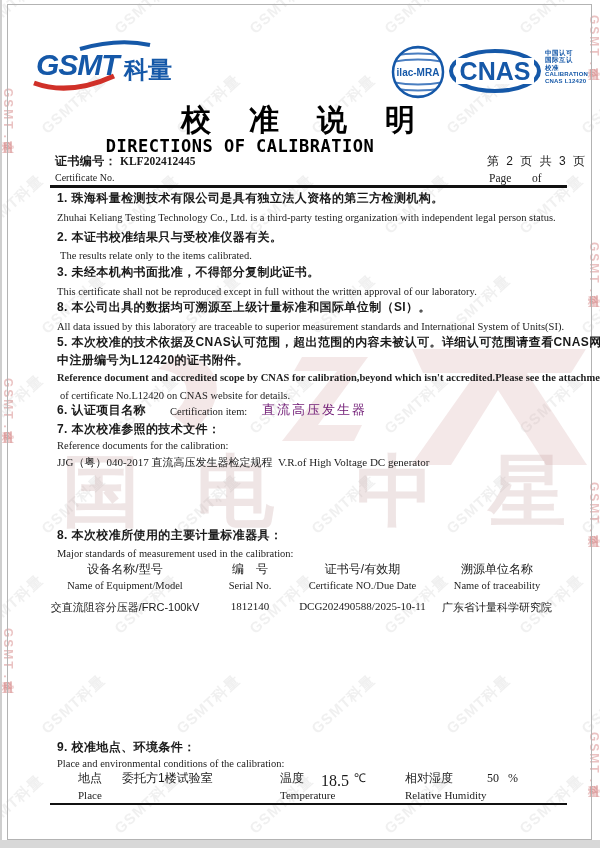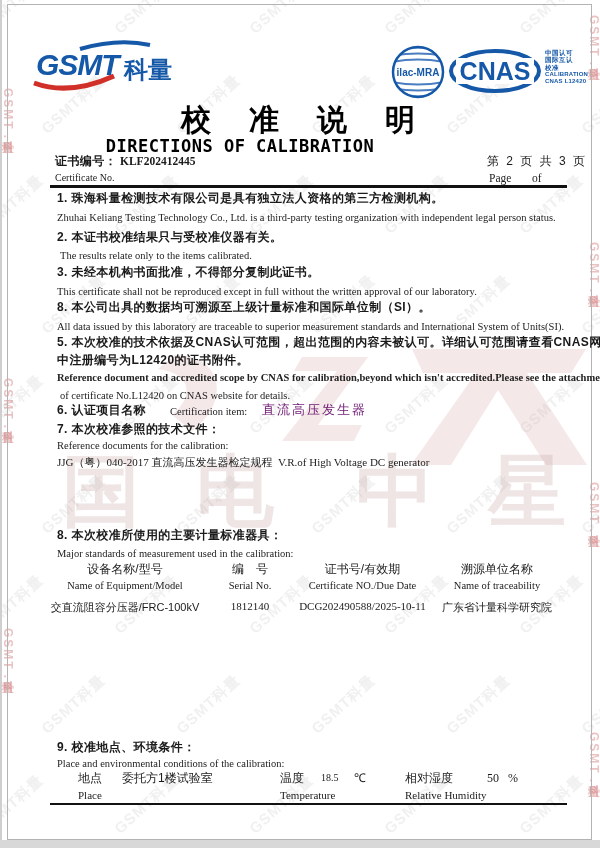--- a/index.html
+++ b/index.html
@@ -224,21 +224,21 @@
 
   <div class="line cn-bold" style="left:57px;top:741px;">9. 校准地点、环境条件：</div>
   <div class="line en" style="left:57px;top:758px;">Place and environmental conditions of the calibration:</div>
 
   <div>
     <div class="line cn-reg" style="left:78px;top:772px;">地点</div>
     <div class="line cn-reg" style="left:122px;top:772px;">委托方1楼试验室</div>
     <div class="line en" style="left:78px;top:789px;font-size:11px;">Place</div>
 
     <div class="line cn-reg" style="left:280px;top:772px;">温度</div>
-    <div class="line serif-val" style="left:321px;top:772px;font-size:10px;">18.5</div>
+    <div class="line serif-val" style="left:321px;top:772px;font-size:16px;">18.5</div>
     <div class="line cn-reg" style="left:354px;top:772px;">℃</div>
     <div class="line en" style="left:280px;top:789px;font-size:11px;">Temperature</div>
 
     <div class="line cn-reg" style="left:405px;top:772px;">相对湿度</div>
     <div class="line serif-val" style="left:487px;top:772px;font-size:12px;">50</div>
     <div class="line serif-val" style="left:508px;top:772px;font-size:12px;">%</div>
     <div class="line en" style="left:405px;top:789px;font-size:11px;">Relative Humidity</div>
   </div>
 
   <div class="rule" style="left:50px;top:803px;width:517px;height:2px;"></div>

